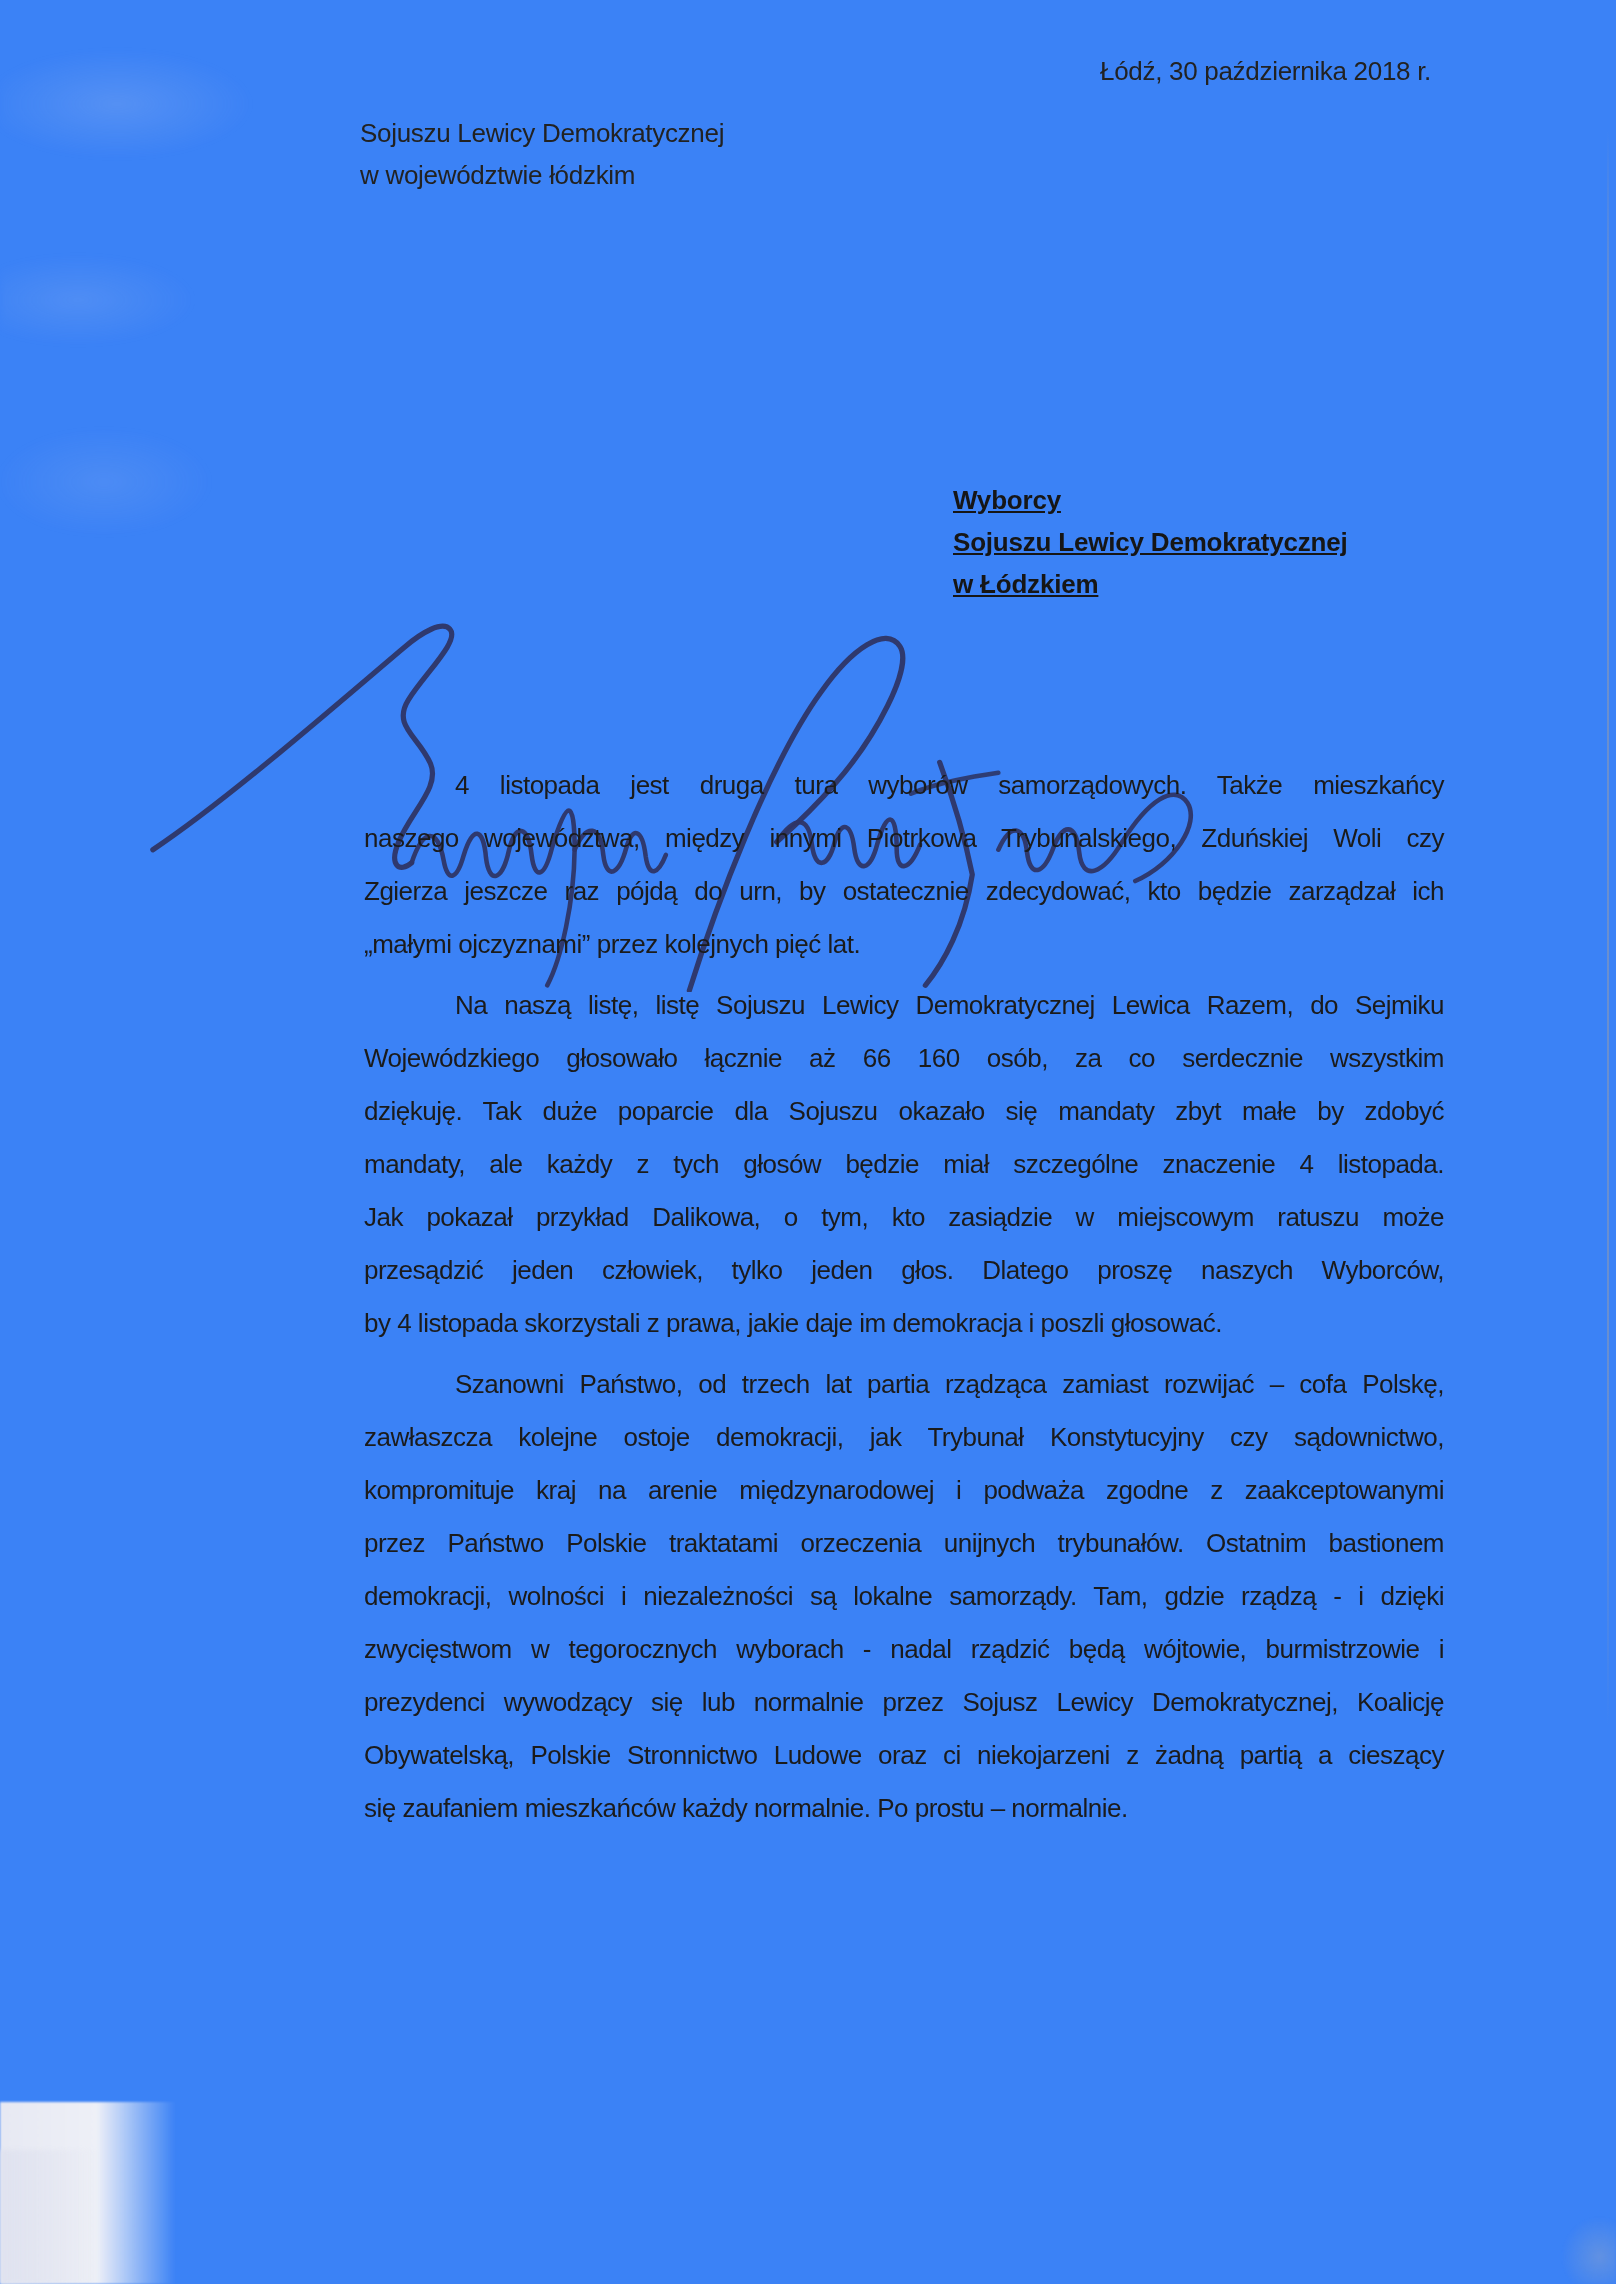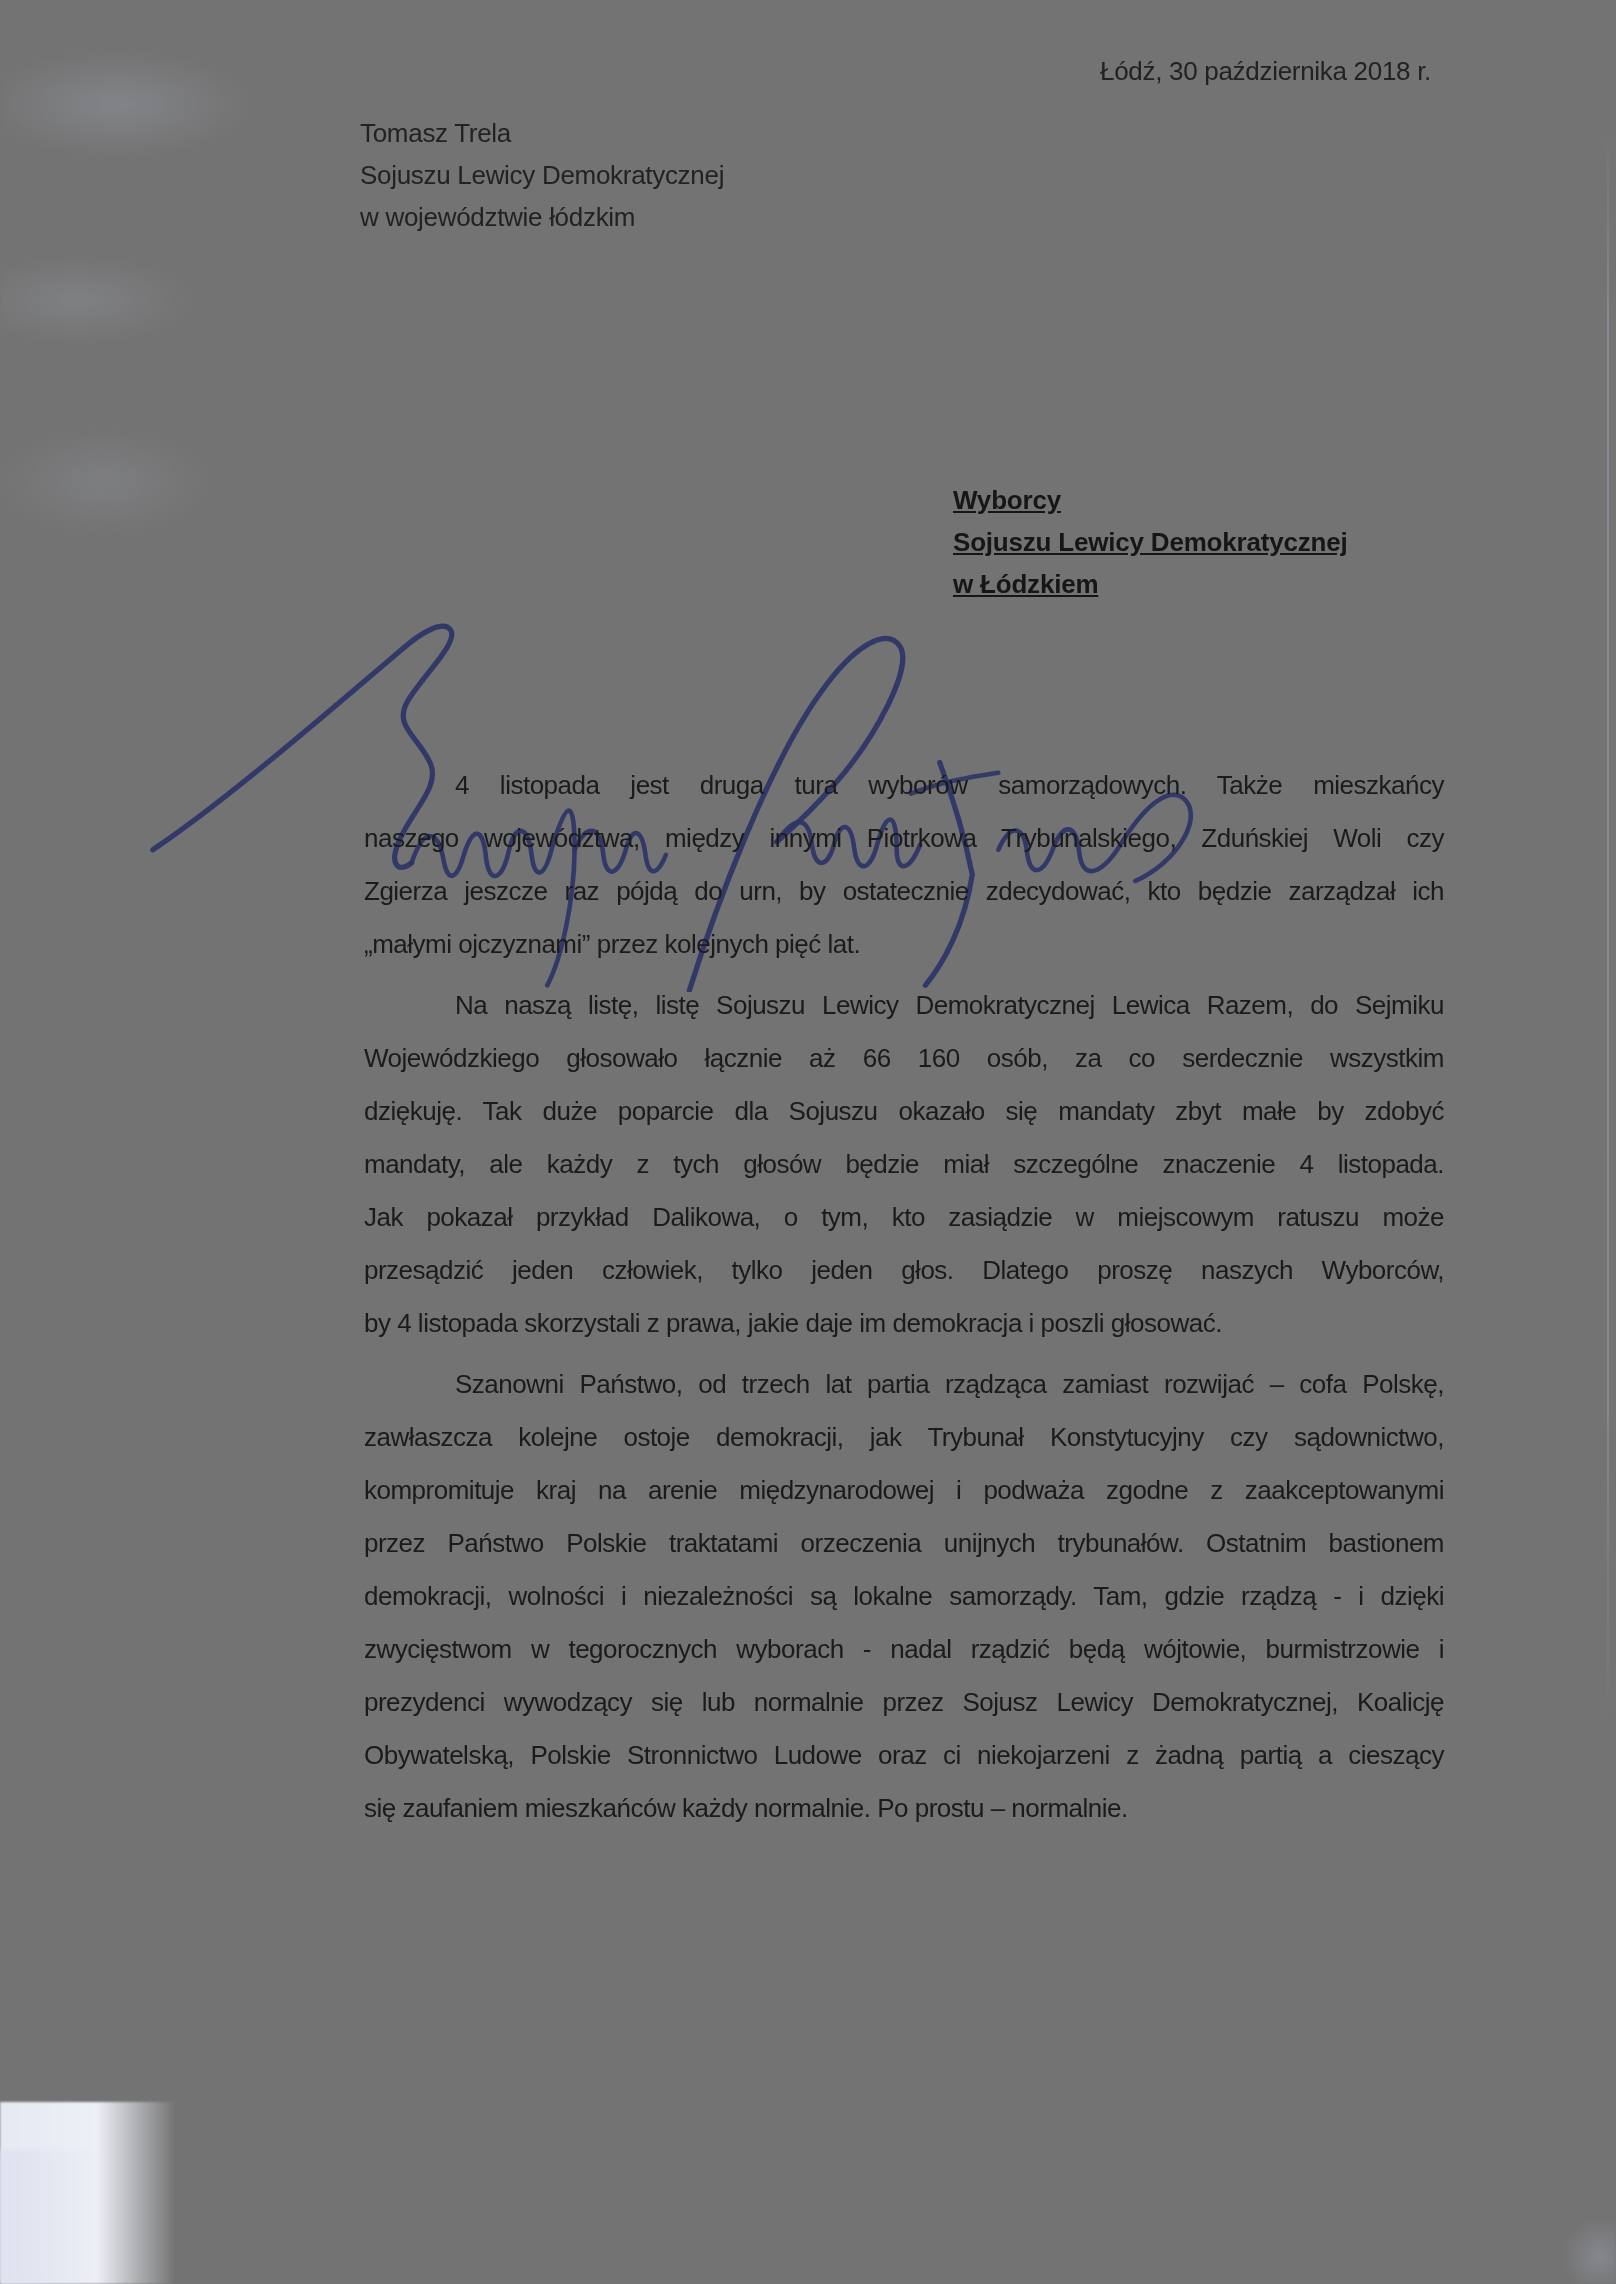--- a/index.html
+++ b/index.html
@@ -1,19 +1,19 @@
 <!DOCTYPE html>
 <html lang="pl" style="font-size:10.4px"><head>
 <meta charset="utf-8">
 <style>
   html,body{margin:0;padding:0;background:#ffffff;}
   .page{
     position:relative;
     width:1616px;height:2284px;
-    background:#737373;
+    background:#3b82f6;
     overflow:hidden;
     font-family:"Liberation Sans", sans-serif;
     color:#1e1e1e;
   }
   
   .artifact{position:absolute;pointer-events:none;}
   .art-topleft{
     left:0;top:26px;width:417px;height:560px;
     background:
       radial-gradient(ellipse 195px 78px at 117px 78px, rgba(205,212,235,.18), transparent 70%),
@@ -77,21 +77,20 @@
 
   <div class="artifact art-topleft"></div>
   <div class="artifact art-bottomleft"></div>
   <div class="artifact art-bottomleft2"></div>
   <div class="artifact art-rightline"></div>
   <div class="artifact art-rightsmudge"></div>
 
   <div class="dateline">Łódź, 30 października 2018 r.</div>
 
   <div class="sender plain">
-      <div class="line first">Tomasz Trela</div>
       <div class="line">Sojuszu Lewicy Demokratycznej</div>
       <div class="line last">w województwie łódzkim</div>
     </div>
 
   <div class="recipient plain">
       <div class="line first">Wyborcy</div>
       <div class="line">Sojuszu Lewicy Demokratycznej</div>
       <div class="line last">w Łódzkiem</div>
     </div>
 

